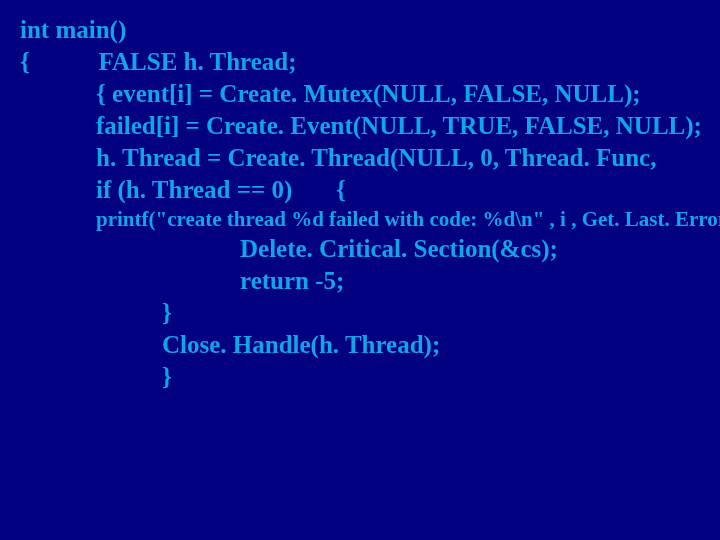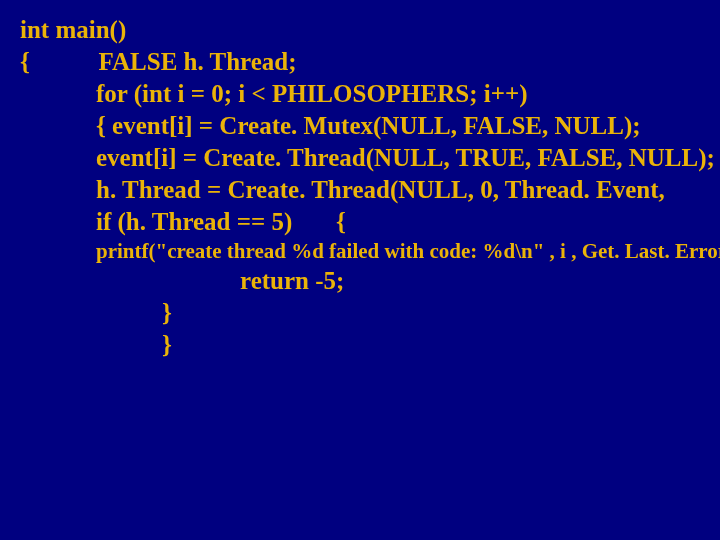--- a/index.html
+++ b/index.html
@@ -7,21 +7,21 @@
     padding: 0;
     width: 720px;
     height: 540px;
     background: #000080;
     overflow: hidden;
   }
   .slide {
     width: 720px;
     height: 540px;
     background: #000080;
-    color: #eab308;
+    color: #0ea5e9;
     font-family: "Times New Roman", Times, serif;
     font-weight: bold;
     box-sizing: border-box;
     padding: 14px 16px 16px 20px;
   }
   .line {
     white-space: pre;
     font-size: 25px;
     line-height: 1.28;
   }
@@ -31,22 +31,23 @@
   .indent1 { padding-left: 76px; }
   .indent2 { padding-left: 220px; }
   .indent3 { padding-left: 142px; }
 </style>
 </head>
 <body>
 
 <div class="slide">
   <div class="line">int main()</div>
   <div class="line">{           FALSE h. Thread;</div>
-  <div class="line indent1">for (int i = 0; i &lt; PHILOSOPHERS; i++)</div>
   <div class="line indent1">{ event[i] = Create. Mutex(NULL, FALSE, NULL);</div>
-  <div class="line indent1">event[i] = Create. Thread(NULL, TRUE, FALSE, NULL);</div>
-  <div class="line indent1">h. Thread = Create. Thread(NULL, 0, Thread. Event,</div>
-  <div class="line indent1">if (h. Thread == 5)       {</div>
+  <div class="line indent1">failed[i] = Create. Event(NULL, TRUE, FALSE, NULL);</div>
+  <div class="line indent1">h. Thread = Create. Thread(NULL, 0, Thread. Func,</div>
+  <div class="line indent1">if (h. Thread == 0)       {</div>
   <div class="line small indent1">printf("create thread %d failed with code: %d\n" , i , Get. Last. Error());</div>
+  <div class="line indent2">Delete. Critical. Section(&amp;cs);</div>
   <div class="line indent2">return -5;</div>
   <div class="line indent3">}</div>
+  <div class="line indent3">Close. Handle(h. Thread);</div>
   <div class="line indent3">}</div>
 </div>
 
 </body></html>

